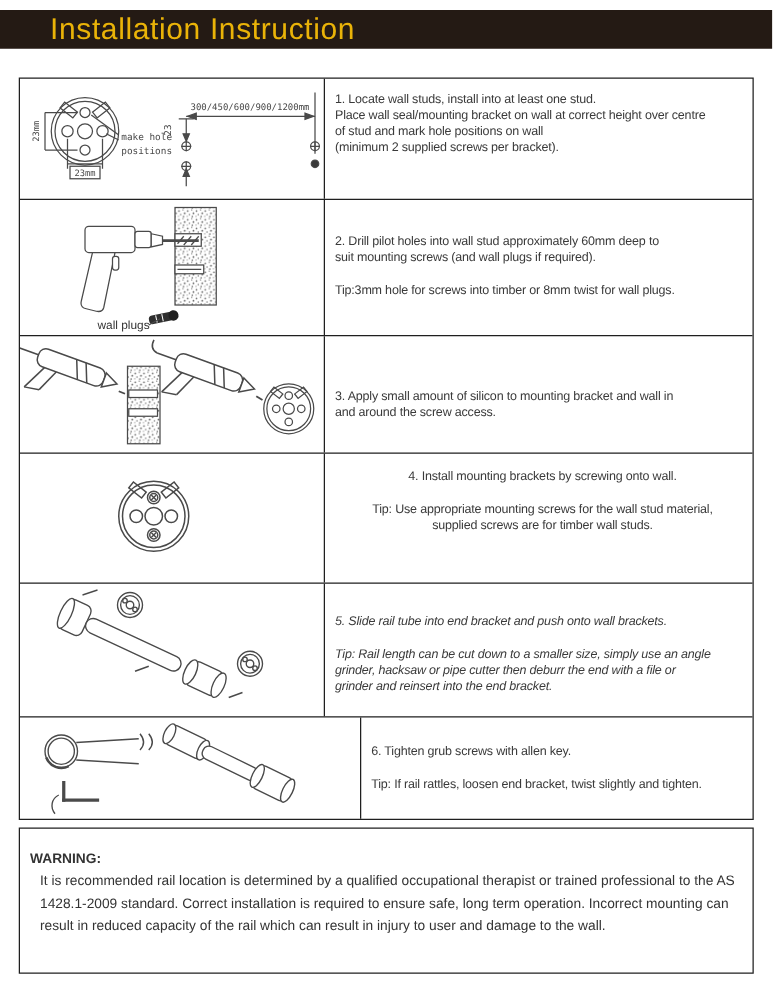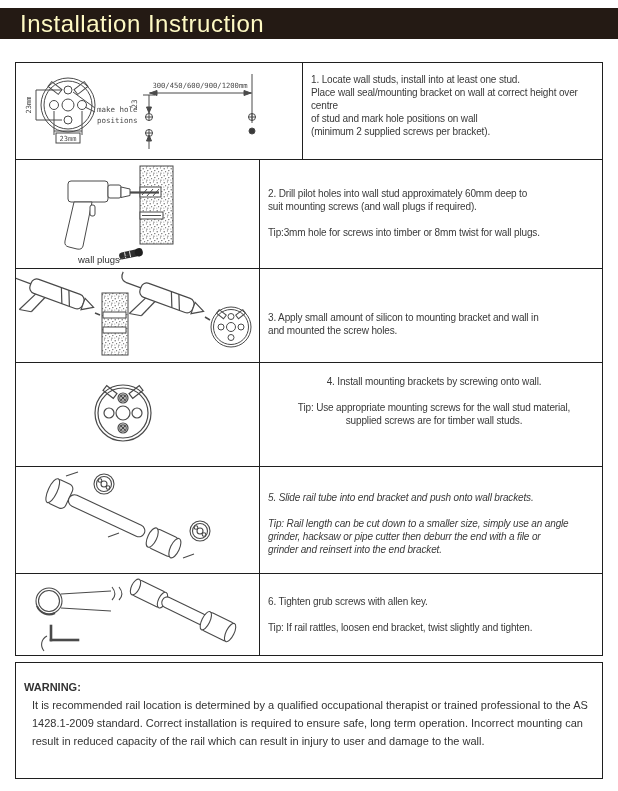--- a/index.html
+++ b/index.html
@@ -1,31 +1,31 @@
 <!DOCTYPE html>
 <html><head>
 <meta charset="utf-8">
 <style>
   html,body{margin:0;padding:0;background:#fff;}
   .page{position:relative;width:618px;height:791px;background:#fff;
         font-family:"Liberation Sans",sans-serif;color:#383838;overflow:hidden;}
   .hdr{position:absolute;left:0;top:8px;width:618px;height:31px;background:#241a14;
        display:flex;align-items:center;}
-  .hdr h1{margin:0 0 0 20px;font-size:24px;font-weight:400;color:#fef9c3;letter-spacing:.5px;}
+  .hdr h1{margin:0 0 0 40px;font-size:24px;font-weight:400;color:#eab308;letter-spacing:.5px;}
   .tbl{position:absolute;left:15px;top:62px;width:588px;border:1.5px solid #1f1f1f;
        box-sizing:border-box;background:#fff;}
   .row{display:flex;box-sizing:border-box;border-bottom:1.5px solid #1f1f1f;}
-  .row:last-child{border-bottom:none;}
+  .row:last-child{border-bottom:none;gap:29px;}
   .cIll{width:243px;flex:0 0 243px;position:relative;box-sizing:border-box;}
   .cTxt{flex:1;border-left:1.5px solid #1f1f1f;box-sizing:border-box;
         padding-left:8px;padding-right:2px;font-size:10px;line-height:13px;
         letter-spacing:-0.15px;color:#3a3a3a;}
   .r1{height:97px;} .r2{height:109px;} .r3{height:94px;}
   .r4{height:104px;text-align:center;} .r5{height:107px;font-style:italic;} .r6{height:81px;}
-  .p1{padding-top:10px;margin-left:43px;} .p2{padding-top:27px;} .p3{padding-top:42px;}
+  .p1{padding-top:10px;} .p2{padding-top:27px;} .p3{padding-top:42px;}
   .p4{padding-top:12px;} .p5{padding-top:24px;} .p6{padding-top:21px;}
   .tip{margin-top:13px;}
   .warn{position:absolute;left:15px;top:662px;width:588px;height:117px;box-sizing:border-box;
         border:1.5px solid #1f1f1f;padding:15px 8px 0 8px;font-size:11px;line-height:18px;color:#333;}
   .warn .wh{font-weight:700;}
   .warn p{margin:0 0 0 8px;}
   svg{display:block;}
   svg text{font-family:"DejaVu Sans Mono",monospace;fill:#4a4a4a;}
   .lblSans{font-family:"Liberation Sans",sans-serif;fill:#333;}
 </style>
@@ -188,21 +188,21 @@
             <circle cx="215" cy="58" r="4.5"></circle>
               <circle cx="215" cy="47.5" r="3"></circle>
             <circle cx="215" cy="68.5" r="3"></circle>
               <circle cx="205" cy="58" r="3"></circle>
               <circle cx="225" cy="58" r="3"></circle>
           </g>
         </svg>
       </div>
       <div class="cTxt p3">
         <div>3. Apply small amount of silicon to mounting bracket and wall in</div>
-        <div>and mounted the screw holes.</div>
+        <div>and around the screw access.</div>
       </div>
     </div>
 
     <div class="row r4">
       <div class="cIll">
         <svg width="243" height="104" viewBox="0 0 243 104">
           <g stroke="#4a4a4a" stroke-width="1.2" fill="none">
             <circle cx="107" cy="50" r="28"></circle>
               <circle cx="107" cy="50" r="25"></circle>
             <rect x="87.5" y="26" width="13" height="6" transform="rotate(38 94 29)"></rect>

